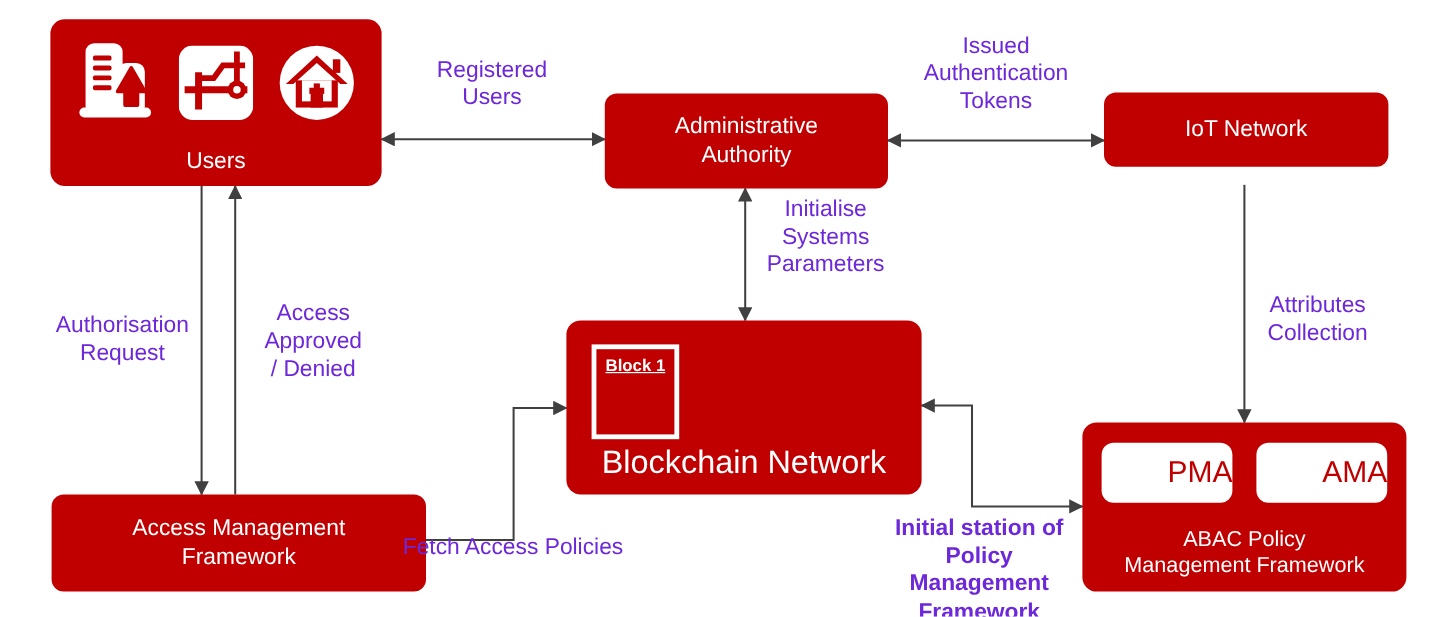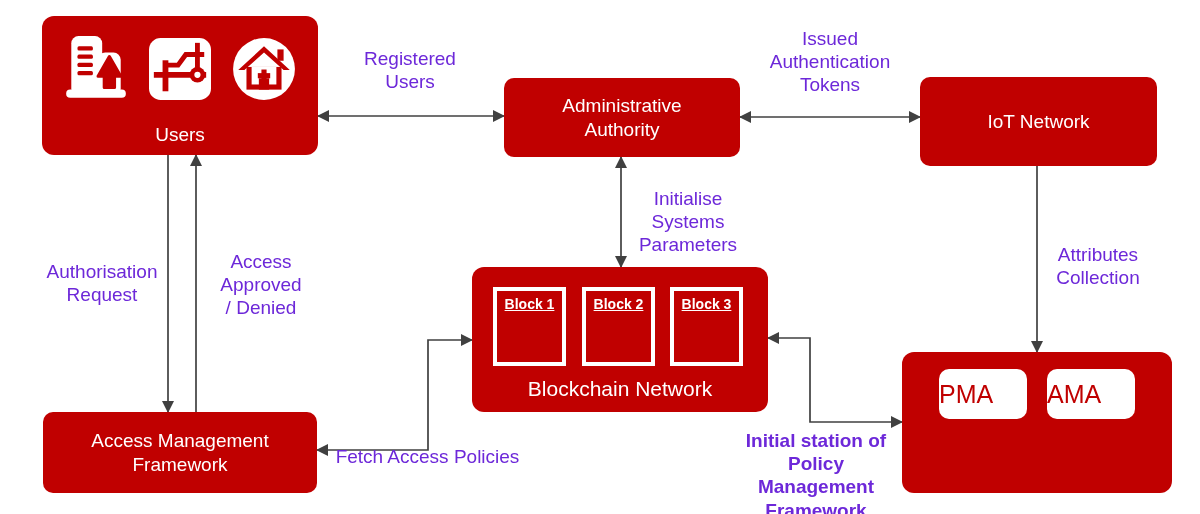--- a/index.html
+++ b/index.html
@@ -32,22 +32,22 @@
     position:absolute;top:20px;width:73px;height:79px;border:4px solid #ffffff;
     box-sizing:border-box;text-align:center;
   }
   .block span{
     display:inline-block;margin-top:5px;font-size:14px;font-weight:700;
     text-decoration:underline;color:#fff;
   }
   
   .module-row{position:absolute;top:17px;left:0;right:0;display:flex;justify-content:center;gap:20px;}
   .module{
-    width:88px;height:50px;background:#ffffff;border-radius:10px;color:#C00000;
-    font-size:25px;display:flex;align-items:center;justify-content:flex-start;
+    width:109px;height:50px;background:#ffffff;border-radius:10px;color:#C00000;
+    font-size:25px;display:flex;align-items:center;justify-content:flex-end;
   }
 </style>
 </head>
 <body>
 
 <div class="canvas">
 
   <svg class="edges" viewBox="0 0 1200 514" xmlns="http://www.w3.org/2000/svg">
     <defs>
       <marker id="ah" markerUnits="userSpaceOnUse" markerWidth="12" markerHeight="12" viewBox="0 0 12 12" refX="11" refY="6" orient="auto-start-reverse">
@@ -115,59 +115,55 @@
       </span>
     </div>
     <div class="node-label" style="bottom:9px;">Users</div>
   </div>
 
   <div class="node" style="left:504px;top:78px;width:236px;height:79px;border-radius:10px;">
     <div class="center-label">Administrative
 Authority</div>
   </div>
 
-  <div class="node" style="left:920px;top:77px;width:237px;height:89px;border-radius:10px;">
+  <div class="node" style="left:920px;top:77px;width:237px;height:62px;border-radius:10px;">
     <div class="center-label">IoT Network</div>
   </div>
 
   <div class="node" style="left:472px;top:267px;width:296px;height:145px;padding-left:38px;">
     <div class="block" style="left:21px;">
       <span>Block 1</span>
     </div>
-    <div class="block" style="left:110px;">
-      <span>Block 2</span>
-    </div>
-    <div class="block" style="left:198px;">
-      <span>Block 3</span>
-    </div>
-    <div class="node-label" style="bottom:10px;font-size:21px;text-align:center;">Blockchain Network</div>
+    <div class="node-label" style="bottom:10px;font-size:27px;text-align:center;">Blockchain Network</div>
   </div>
 
-  <div class="node" style="left:43px;top:412px;width:274px;height:81px;border-radius:10px;">
+  <div class="node" style="left:43px;top:412px;width:312px;height:81px;border-radius:10px;">
     <div class="center-label">Access Management
 Framework</div>
   </div>
 
   <div class="node" style="left:902px;top:352px;width:270px;height:141px;">
     <div class="module-row">
       <div class="module">
         <span>PMA</span>
       </div>
       <div class="module">
         <span>AMA</span>
       </div>
     </div>
+    <div class="node-label" style="bottom:10px;font-size:18px;">ABAC Policy
+Management Framework</div>
   </div>
 
   <div class="edge-label" style="left:345px;top:47px;width:130px;">Registered
 Users</div>
   <div class="edge-label" style="left:750px;top:27px;width:160px;">Issued
 Authentication
 Tokens</div>
-  <div class="edge-label" style="left:627px;top:187px;width:122px;">Initialise
+  <div class="edge-label" style="left:627px;top:163px;width:122px;">Initialise
 Systems
 Parameters</div>
   <div class="edge-label" style="left:36px;top:260px;width:132px;">Authorisation
 Request</div>
   <div class="edge-label" style="left:1048px;top:243px;width:100px;">Attributes
 Collection</div>
   <div class="edge-label" style="left:208px;top:250px;width:106px;">Access
 Approved
 / Denied</div>
   <div class="edge-label" style="left:325px;top:445px;width:205px;">Fetch Access Policies</div>

